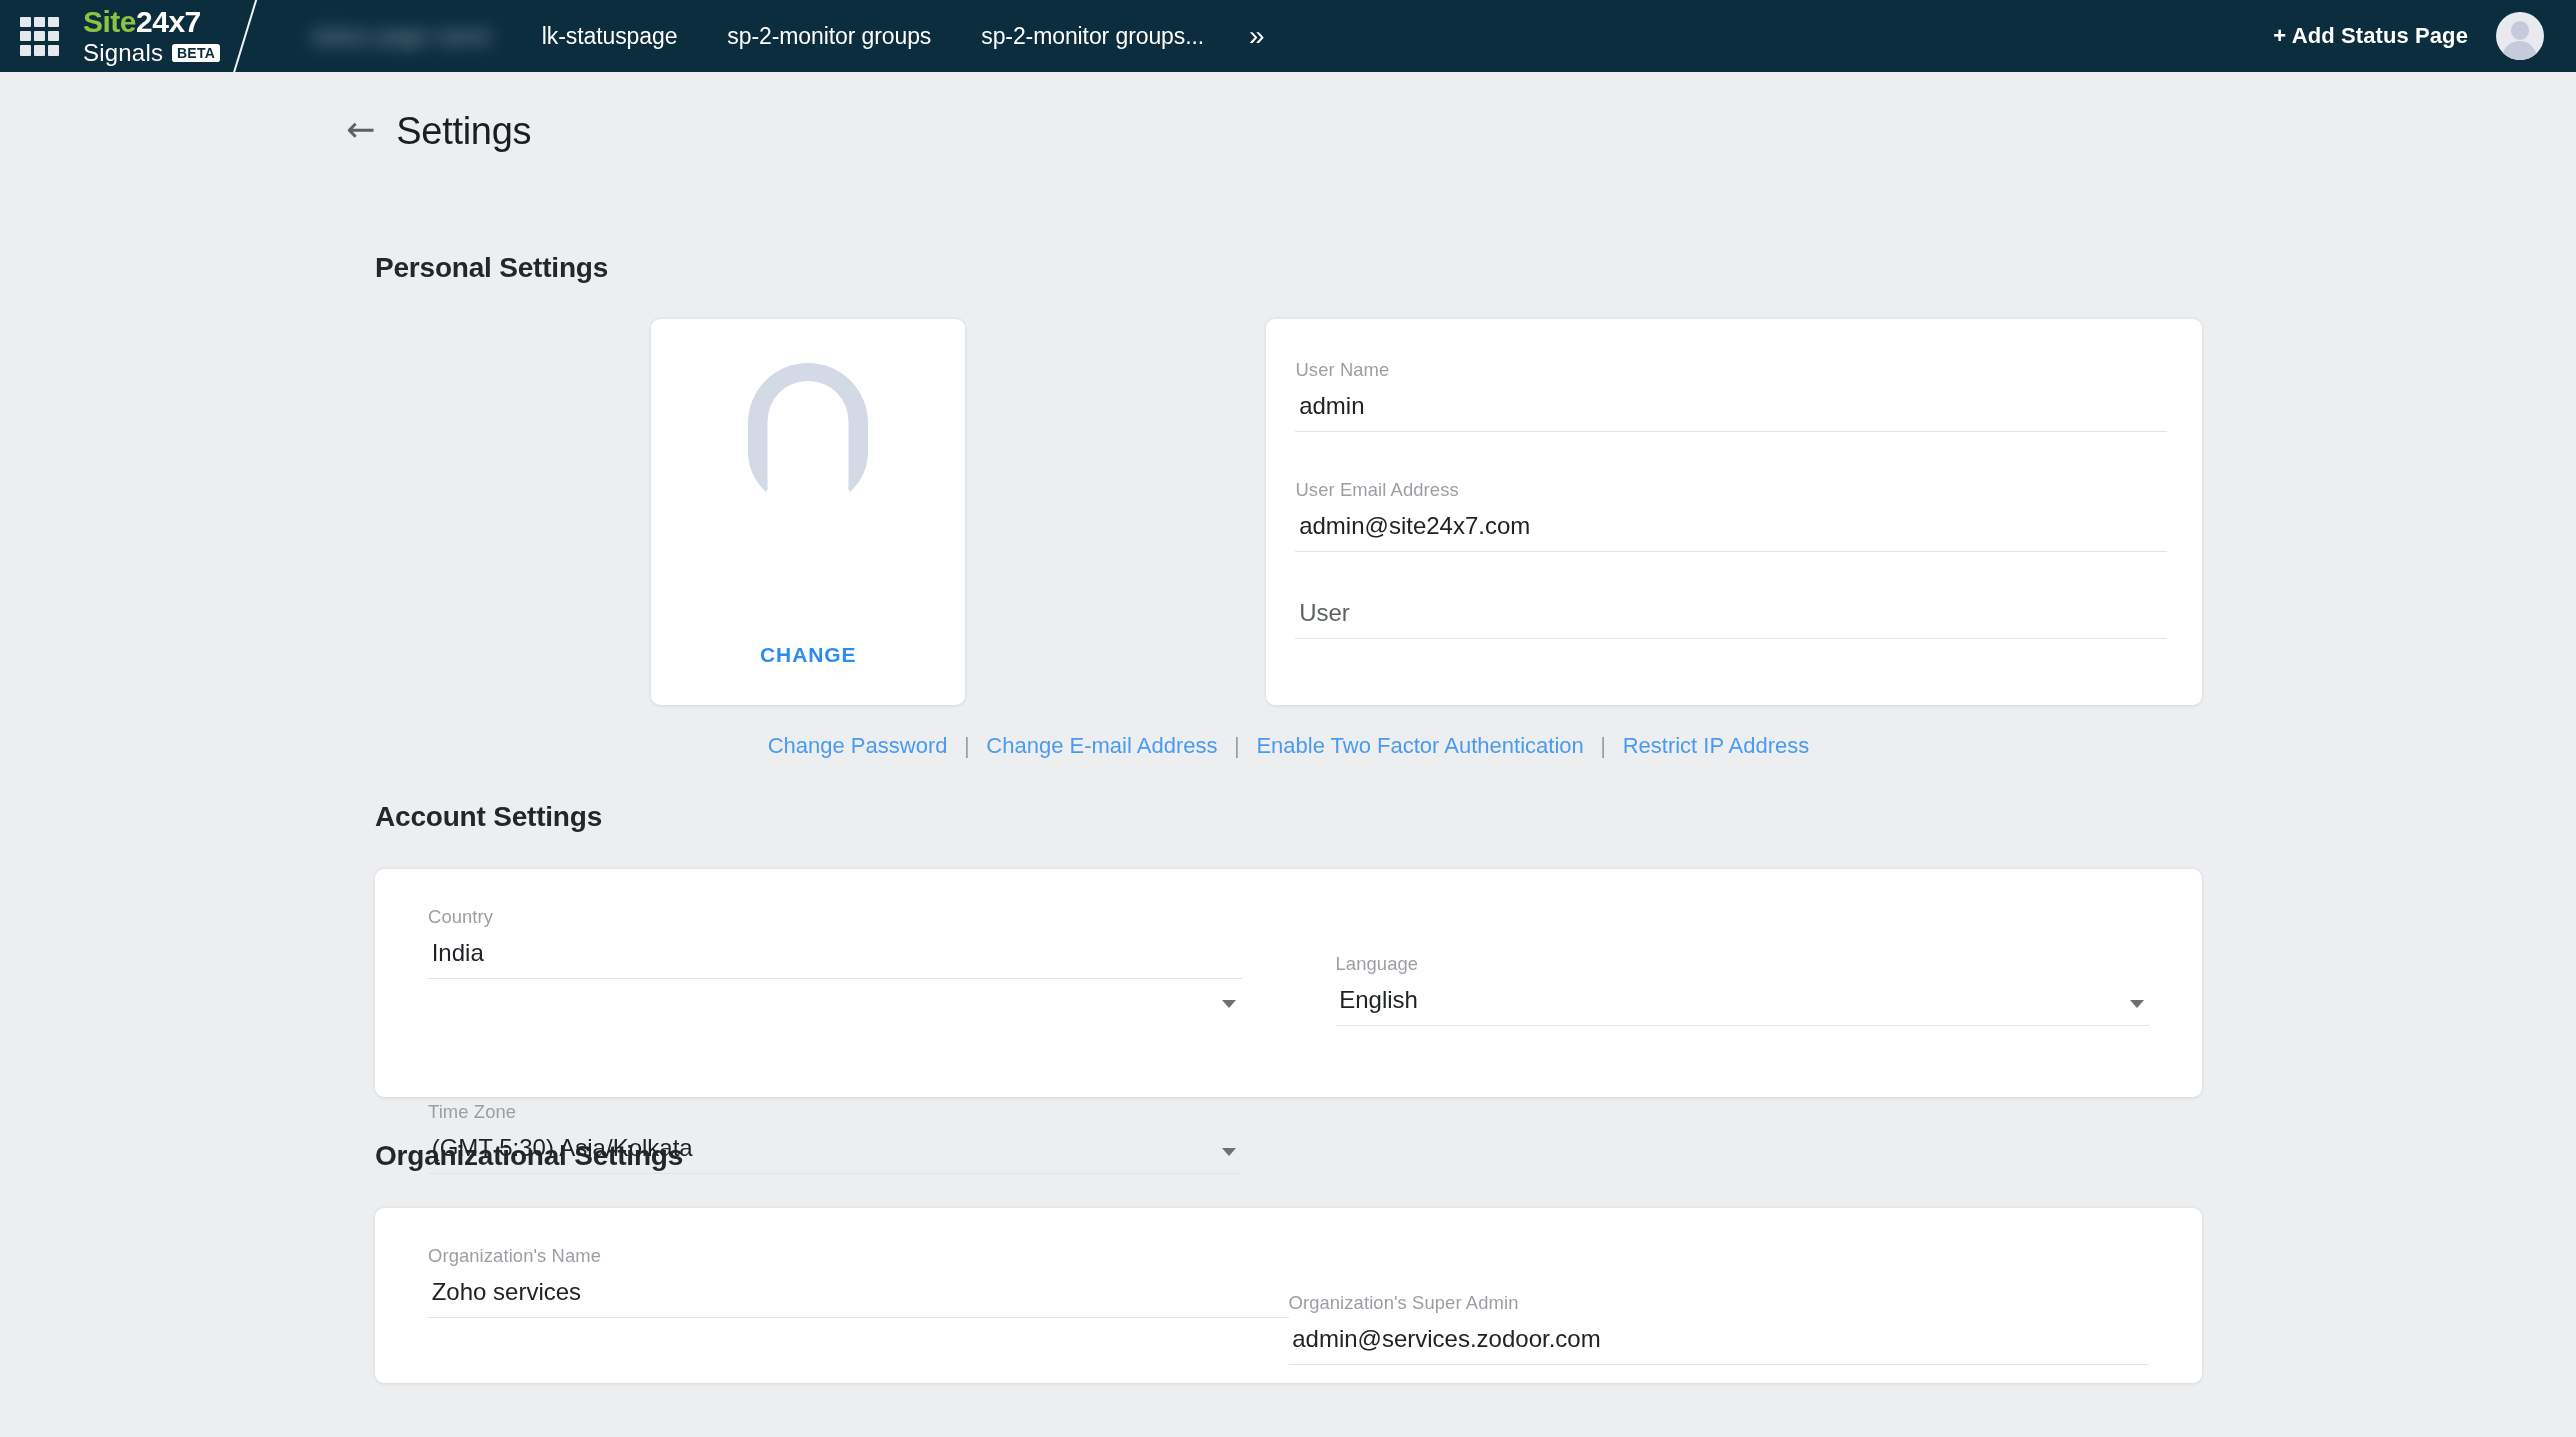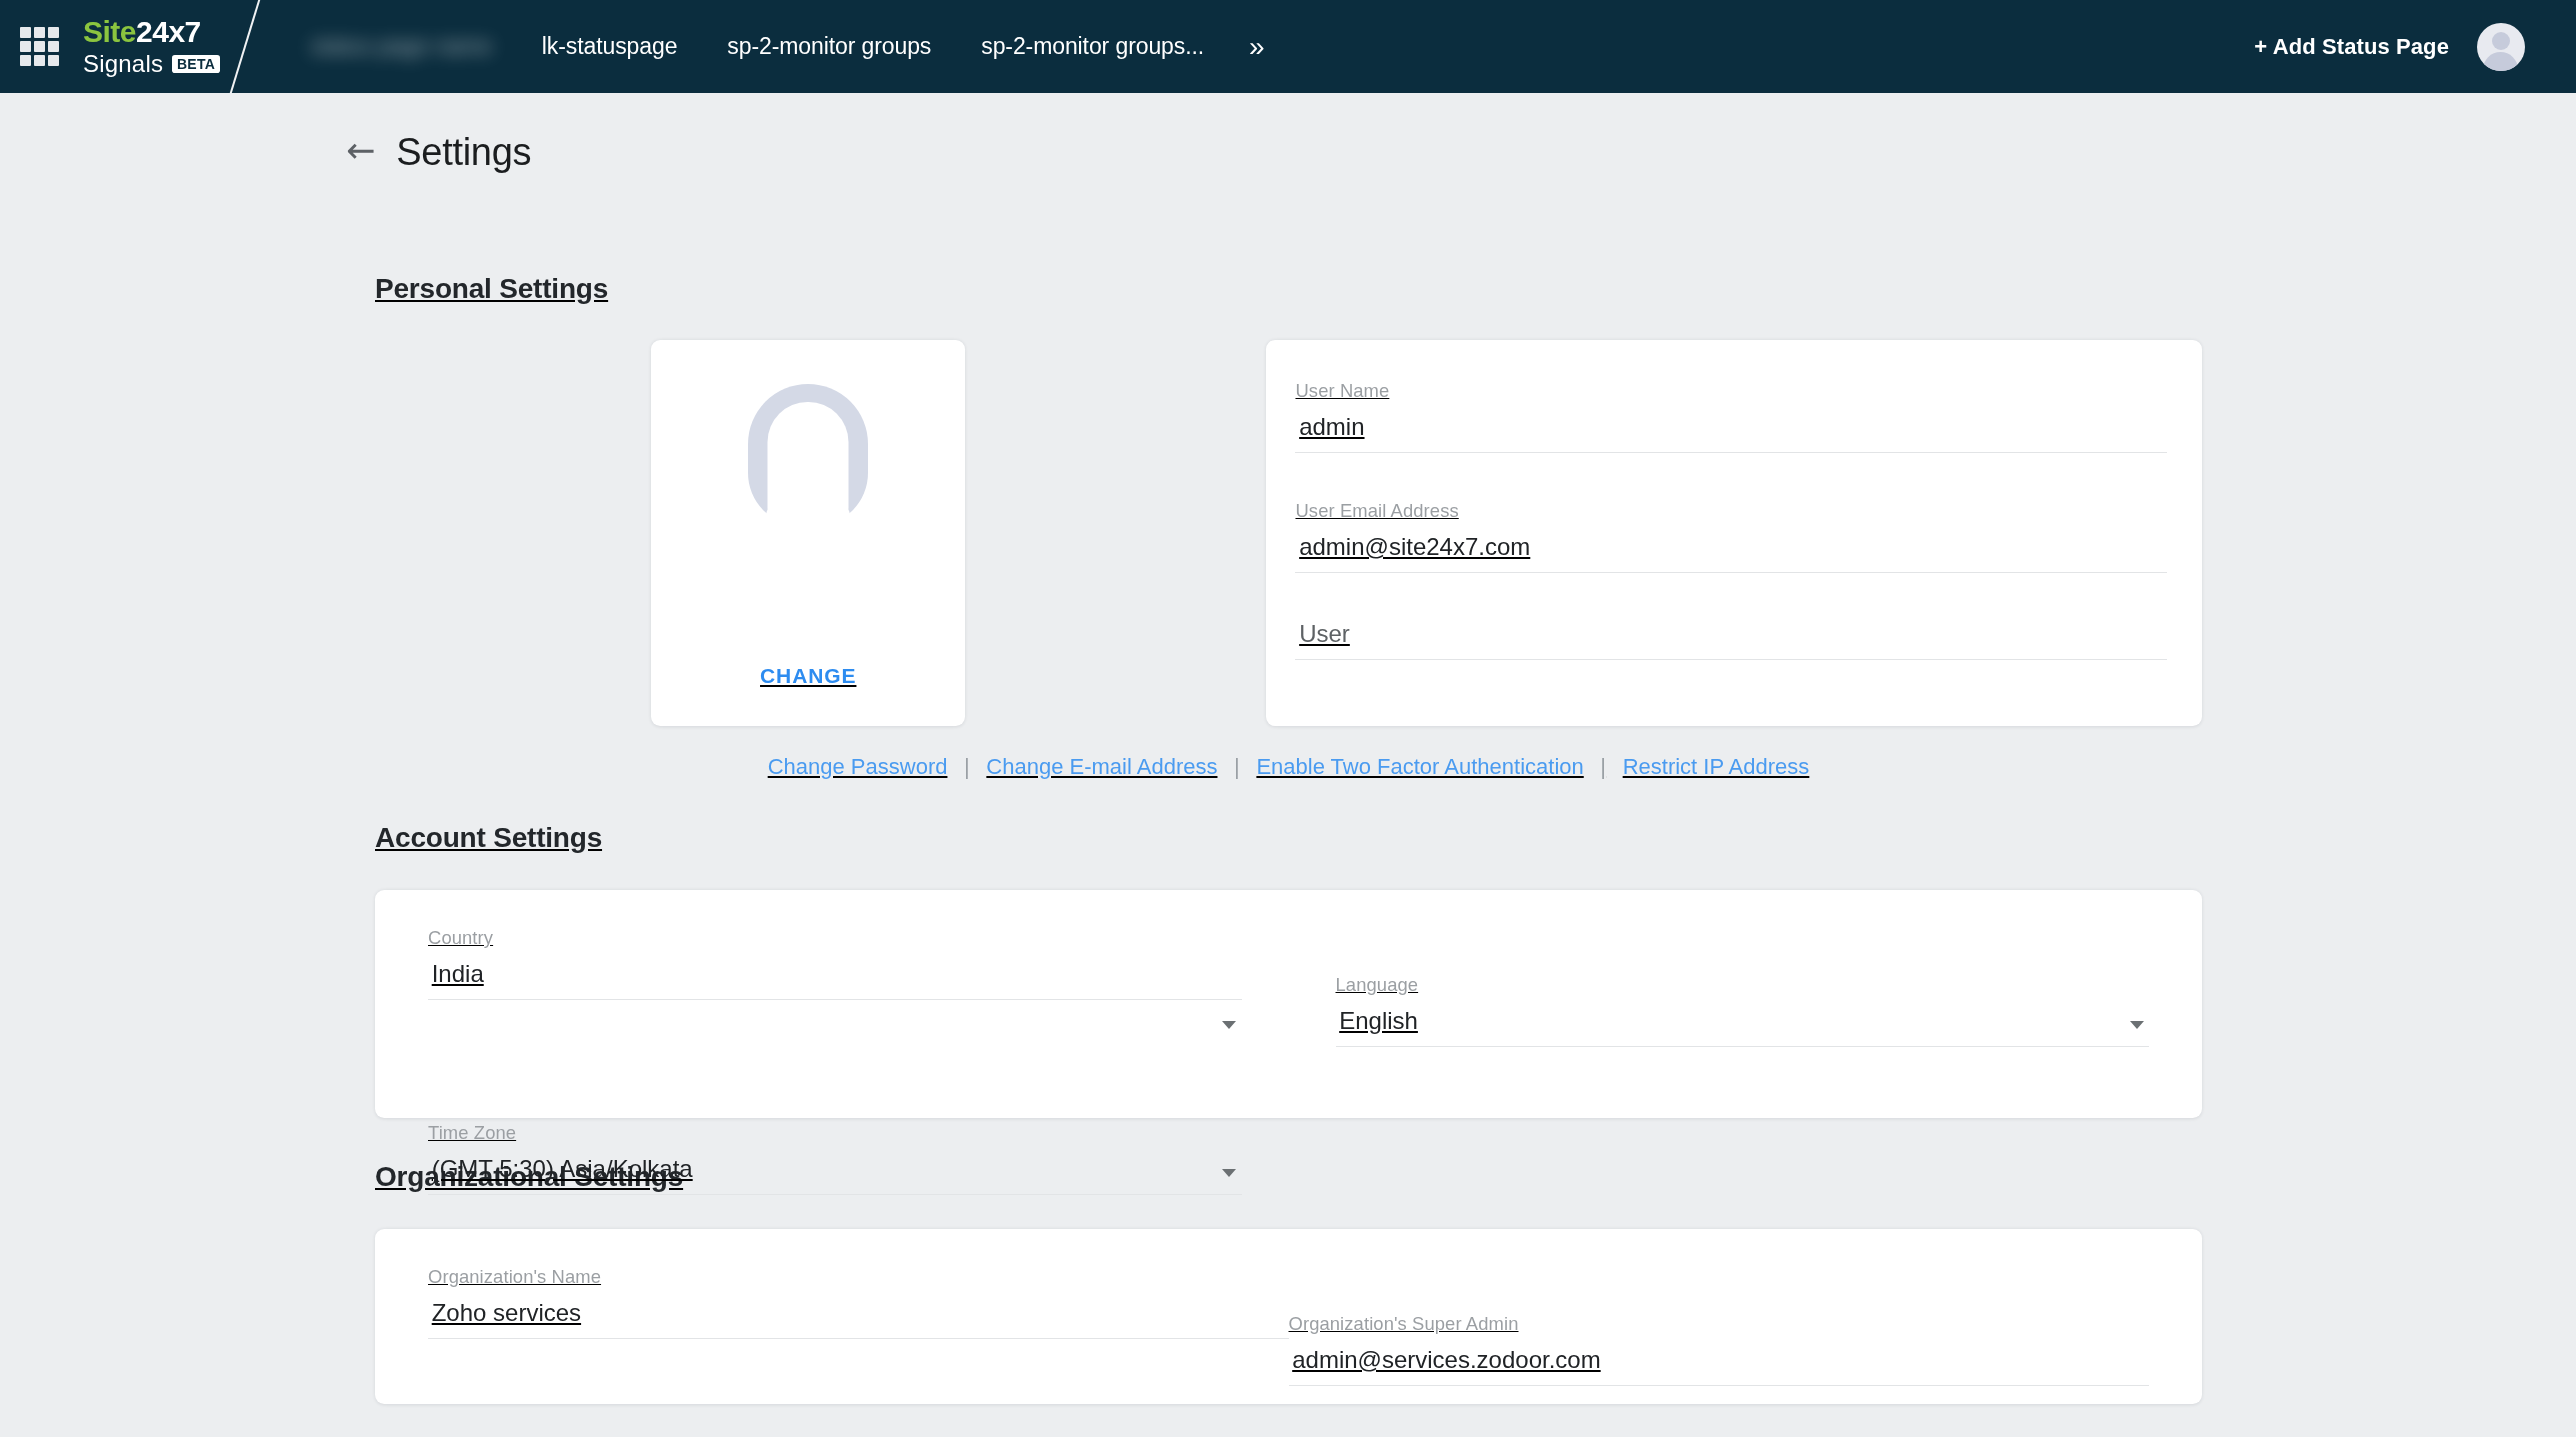--- a/index.html
+++ b/index.html
@@ -7,25 +7,25 @@
     width: 2576px;
     height: 1437px;
     overflow: hidden;
     background: #eceef0;
     font-family: "Liberation Sans", sans-serif;
   }
 
   
   .topnav {
     position: relative;
-    height: 93px;
+    height: 72px;
     background: #0b2d3e;
     display: flex;
     align-items: center;
-    padding: 0 51px 0 0;
+    padding: 0 32px 0 0;
     overflow: hidden;
   }
   .nav-left {
     display: flex;
     align-items: center;
     height: 100%;
     padding-left: 20px;
     flex: 0 0 auto;
   }
   .grid-icon {
@@ -170,21 +170,21 @@
     font-family: "DejaVu Sans", sans-serif;
     margin-top: -2.8px;
   }
   .page-title {
     font-size: 38px;
     color: #1b1d1f;
     font-weight: 500;
     letter-spacing: -0.3px;
   }
 
-  .content { padding-left: 375px; padding-right: 374px; text-decoration: underline; }
+  .content { padding-left: 375px; padding-right: 374px; }
 
   .section-title {
     font-size: 28px;
     color: #23272b;
     font-weight: bold;
     letter-spacing: -0.2px;
   }
   .section-title.personal { margin-top: 84px; }
   .section-title.account  { margin-top: 42px; }
   .section-title.org      { margin-top: 43px; }

